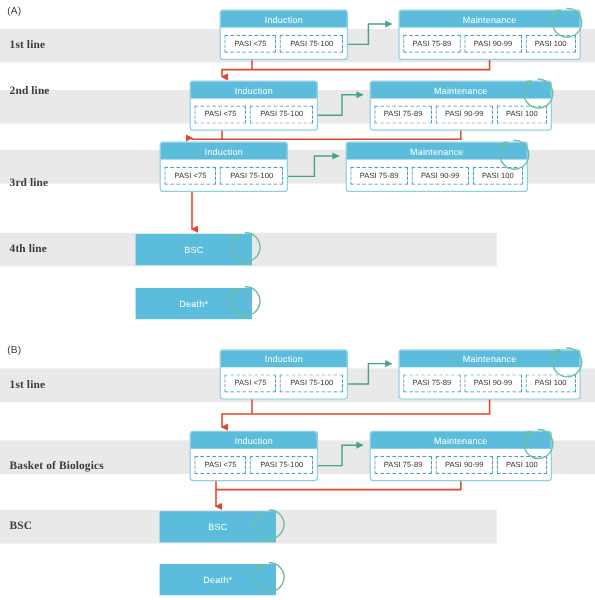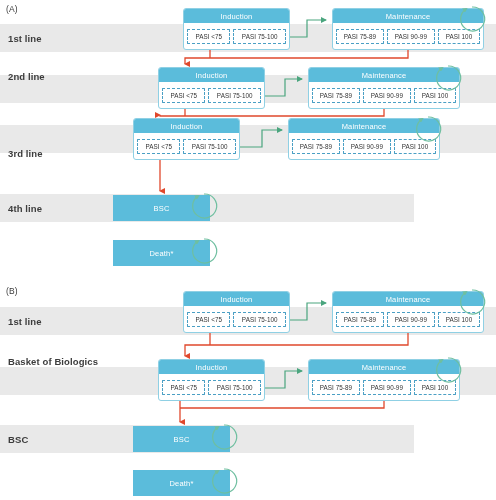--- a/index.html
+++ b/index.html
@@ -34,20 +34,21 @@
     left: 0;
   }
   .band-label {
     position: absolute;
     font-size: 9.5px;
     font-weight: bold;
     color: #3c3c3c;
     left: 8px;
     letter-spacing: 0.1px;
     white-space: nowrap;
+    font-family: Liberation Serif, serif;
   }
   .node {
     position: absolute;
     border: 1px solid #8fd0e4;
     background: #ffffff;
     border-radius: 3px;
     box-sizing: border-box;
   }
   .node-head {
     position: absolute;
@@ -180,21 +181,21 @@
   <div class="solidbox" style="left:113px; top:240px; width:97px; height:26px;">
     <span>Death*</span>
   </div>
 
   <div class="panel-label" style="left:6px; top:286px;">(B)</div>
 
   <div class="band" style="top:307px; height:28px; width:496px;"></div>
   <div class="band-label" style="top:316px;">1st line</div>
 
   <div class="band" style="top:367px; height:28px; width:496px;"></div>
-  <div class="band-label" style="top:356px;">Basket of Biologics</div>
+  <div class="band-label" style="top:384px;">Basket of Biologics</div>
 
   <div class="band" style="top:425px; height:28px; width:414px;"></div>
   <div class="band-label" style="top:434px;">BSC</div>
 
   <div class="node" style="left:183px; top:291px; width:107px; height:42px;">
     <div class="node-head">Induction</div>
     <div class="node-body">
       <div class="sub">PASI &lt;75</div>
       <div class="sub">PASI 75-100</div>
     </div>

